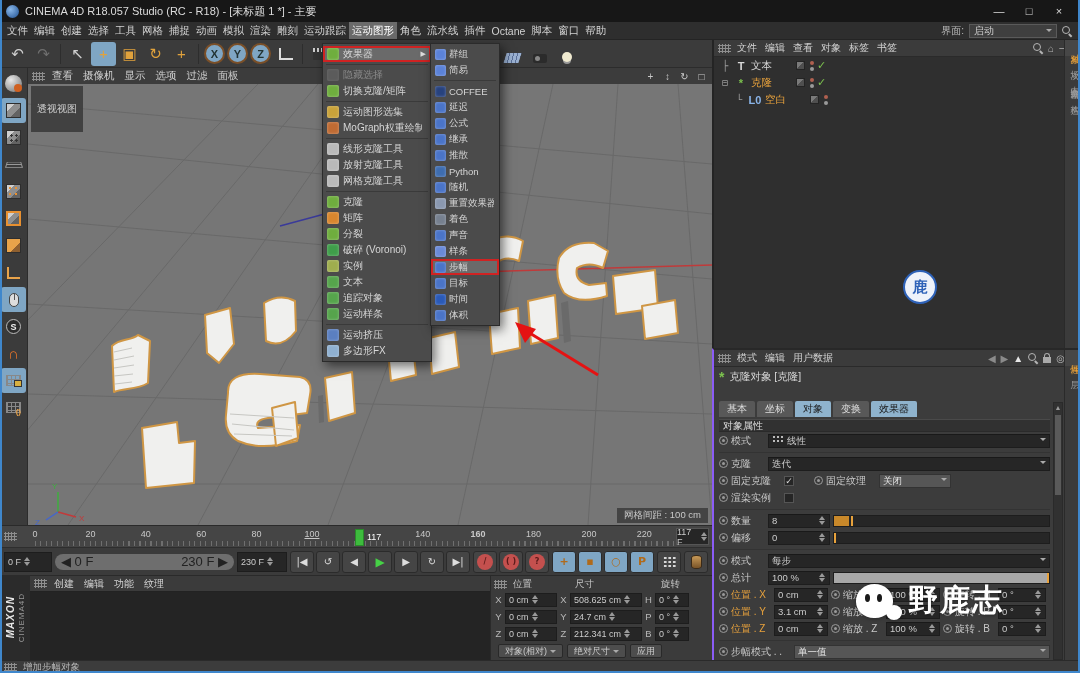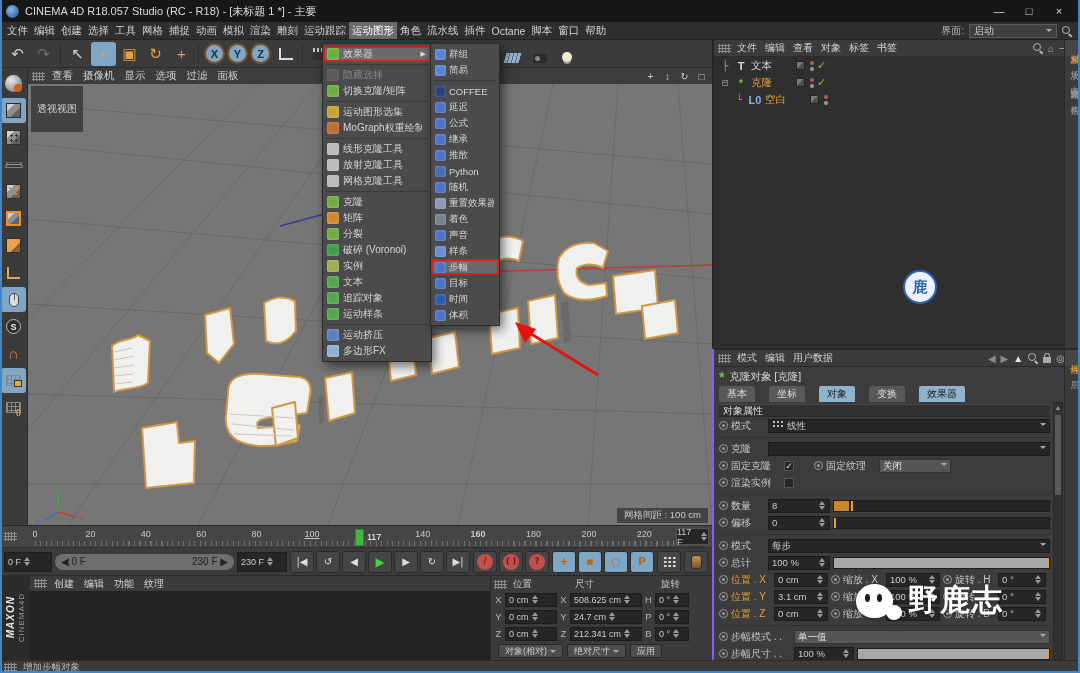--- a/index.html
+++ b/index.html
@@ -117,21 +117,21 @@
   .vis-dots { display:flex; flex-direction:column; margin-left:2px; }
   .vis-dots i { width:4px; height:4px; border-radius:50%; background:#9a9a9a; margin:1px 0; }
   .vis-dots i:first-child { background:#b06050; }
   .obj-check { color:#7cc24e; font-size:11px; width:12px; }
   .deer-stamp { position:absolute; left:189px; top:230px; width:34px; height:34px; border-radius:50%; border:2px solid #2e62b8; background:#eef2fa; color:#2e62b8; display:flex; align-items:center; justify-content:center; font-size:15px; font-weight:bold; }
 
   
   .am-body { position:absolute; left:0; top:17px; right:16px; bottom:0; padding:2px 14px 0 5px; overflow:hidden; }
   .am-title { display:flex; align-items:center; gap:5px; height:16px; font-size:10.5px; color:#d8d8d8; }
   .am-obj-ic { color:#7cc24e; font-weight:bold; font-size:14px; }
-  .am-tabs { display:flex; gap:14px; height:16px; margin-top:1px; }
+  .am-tabs { display:flex; gap:2px; height:16px; margin-top:16px; }
   .am-tab { padding:1px 8px; background:#585858; color:#ddd; font-size:10px; border-radius:2px 2px 0 0; }
   .am-tab.active { background:#8fb3cd; color:#1b1b1b; }
   .am-section { height:13px; background:#313131; border-top:1px solid #4a4a4a; border-bottom:1px solid #2a2a2a; color:#ddd; font-size:10px; padding:0 4px; display:flex; align-items:center; margin-top:2px; }
   .prow { display:flex; align-items:center; height:17px; gap:3px; font-size:10px; }
   .pgap { height:4px; border-bottom:1px solid #333; margin-bottom:2px; }
   .kf { width:9px; height:9px; border:1px solid #9a9a9a; border-radius:50%; position:relative; flex:none; }
   .kf::after { content:""; position:absolute; inset:2px; background:#9a9a9a; border-radius:50%; }
   .plabel { color:#c8c8c8; white-space:nowrap; overflow:hidden; }
   .plabel.olabel { color:#e8a23c; }
   .w34 { width:34px; } .w40 { width:40px; } .w50 { width:50px; } .w60 { width:60px; }
@@ -158,21 +158,21 @@
   .tl-ruler { position:absolute; left:0; top:525px; width:712px; height:22px; background:#454545; border-top:1px solid #2a2a2a; }
   .ruler-grip { position:absolute; left:4px; top:6px; }
   .ruler-area { position:absolute; left:30px; right:38px; top:0; bottom:0; }
   .ruler-area::after { content:""; position:absolute; left:5px; right:0; bottom:1px; height:5px; background:repeating-linear-gradient(90deg,#6f6f6f 0 1px,transparent 1px 5.5px); }
   .tick-label { position:absolute; top:3px; transform:translateX(-50%); font-size:9px; color:#c8c8c8; }
   .playhead { position:absolute; top:3px; width:9px; height:17px; background:#3dbb3d; border:1px solid #2a8a2a; }
   .ph-label { position:absolute; left:11px; top:2px; font-size:9px; color:#fff; }
   .cur-frame { position:absolute; right:3px; top:2px; width:33px; height:17px; background:#262626; border:1px solid #555; font-size:9px; color:#ccc; display:flex; align-items:center; justify-content:center; gap:2px; }
   .tl-transport { position:absolute; left:0; top:547px; width:712px; height:28px; background:#3b3b3b; border-top:1px solid #2e2e2e; display:flex; align-items:center; gap:3px; padding:0 4px; }
   .tfield { background:#262626; border:1px solid #1d1d1d; height:20px; display:flex; align-items:center; padding:0 3px; font-size:9px; color:#ccc; flex:none; }
-  .range-bar { flex:1; height:16px; background:#6e6e6e; border-radius:8px; display:flex; align-items:center; justify-content:space-between; padding:0 6px; font-size:10px; color:#222; }
+  .range-bar { flex:1; height:16px; background:#6e6e6e; border-radius:8px; display:flex; align-items:center; justify-content:space-between; padding:0 6px; font-size:13px; color:#222; }
   .tbgroup { display:flex; gap:2px; flex:none; }
   .tp-btn { width:24px; height:22px; background:#454545; border:1px solid #2b2b2b; border-radius:3px; color:#ddd; display:flex; align-items:center; justify-content:center; font-size:10px; font-family:"DejaVu Sans",sans-serif; }
   .tp-btn.play { color:#46d146; font-size:12px; }
   .grp-red .tp-btn { background:#454545; }
   .grp-red .tp-btn b { width:16px; height:16px; border-radius:50%; background:#c4504e; color:#5a1a1a; font-size:8px; display:flex; align-items:center; justify-content:center; font-weight:bold; }
   .grp-rec .tp-btn { background:#7fa6c4; color:#b06a1a; font-weight:bold; font-size:11px; }
   .icon-dots { width:13px; height:11px; background-image:radial-gradient(#d8d8d8 1.2px,transparent 1.4px); background-size:4.5px 4px; }
   .icon-cyl { width:11px; height:14px; background:linear-gradient(180deg,#c89a58,#7a5428); border-radius:5px/3px; border:1px solid #3a2a18; }
 
   
@@ -782,20 +782,21 @@
           <span class="mini-linear"></span>
           <span class="val">线性</span>
           <span class="dd-tri"></span>
         </div>
       </div>
       <div class="pgap"></div>
       <div class="prow">
         <span class="kf"></span>
         <span class="plabel w34">克隆</span>
         <div class="pfield dropdown flex1">
+          <span class="val">迭代</span>
           <span class="dd-tri"></span>
         </div>
       </div>
       <div class="prow">
         <span class="kf"></span>
         <span class="plabel w50">固定克隆</span>
         <span class="chk">✓</span>
         <span style="width:14px"></span>
         <span class="kf"></span>
         <span class="plabel w50">固定纹理</span>

